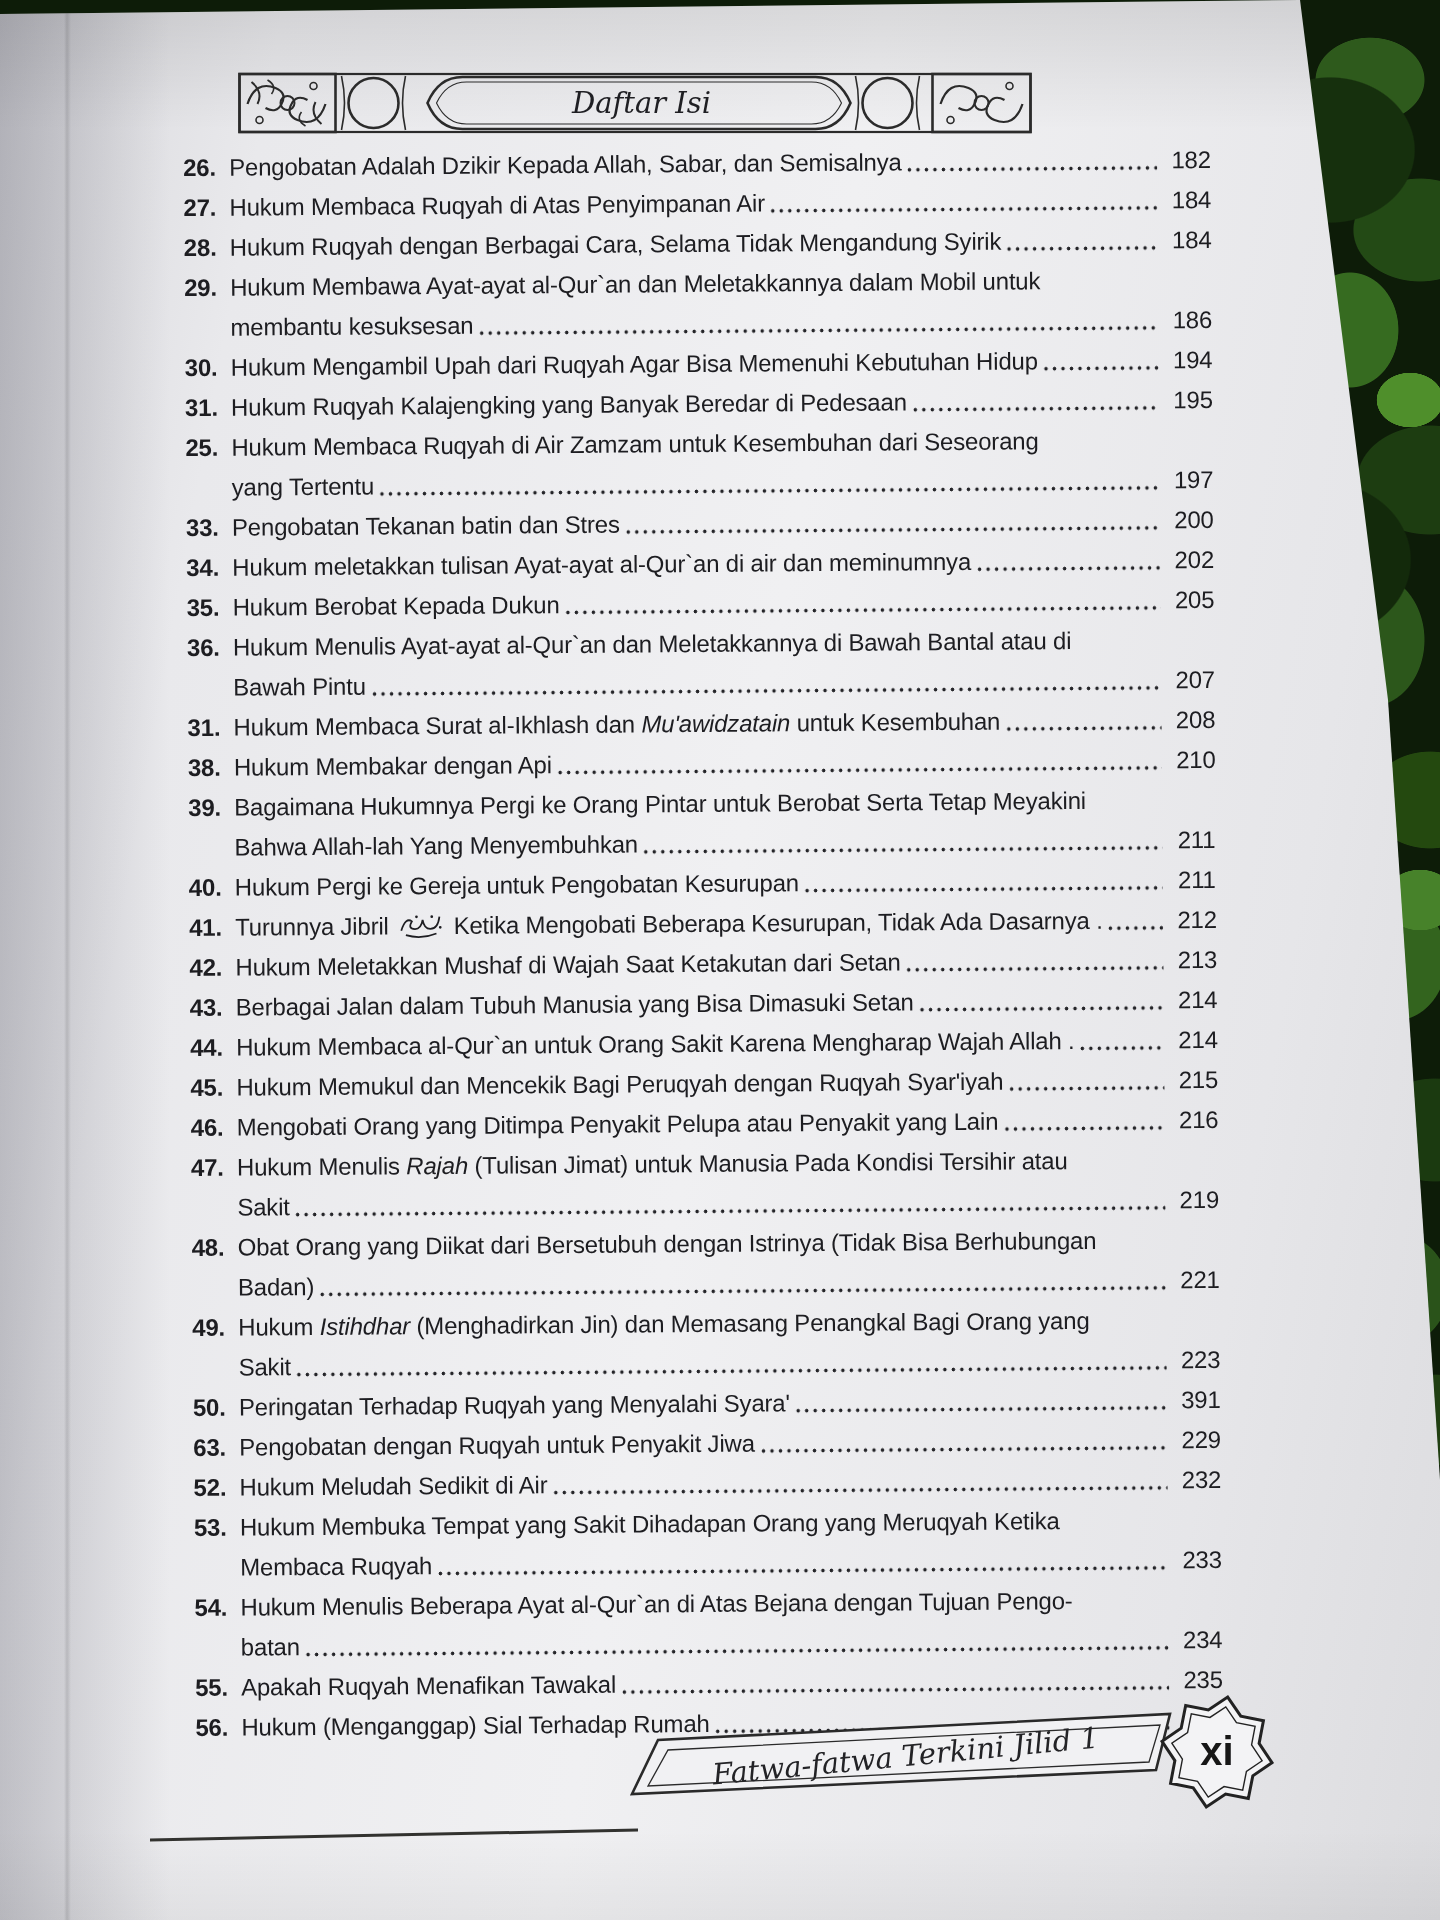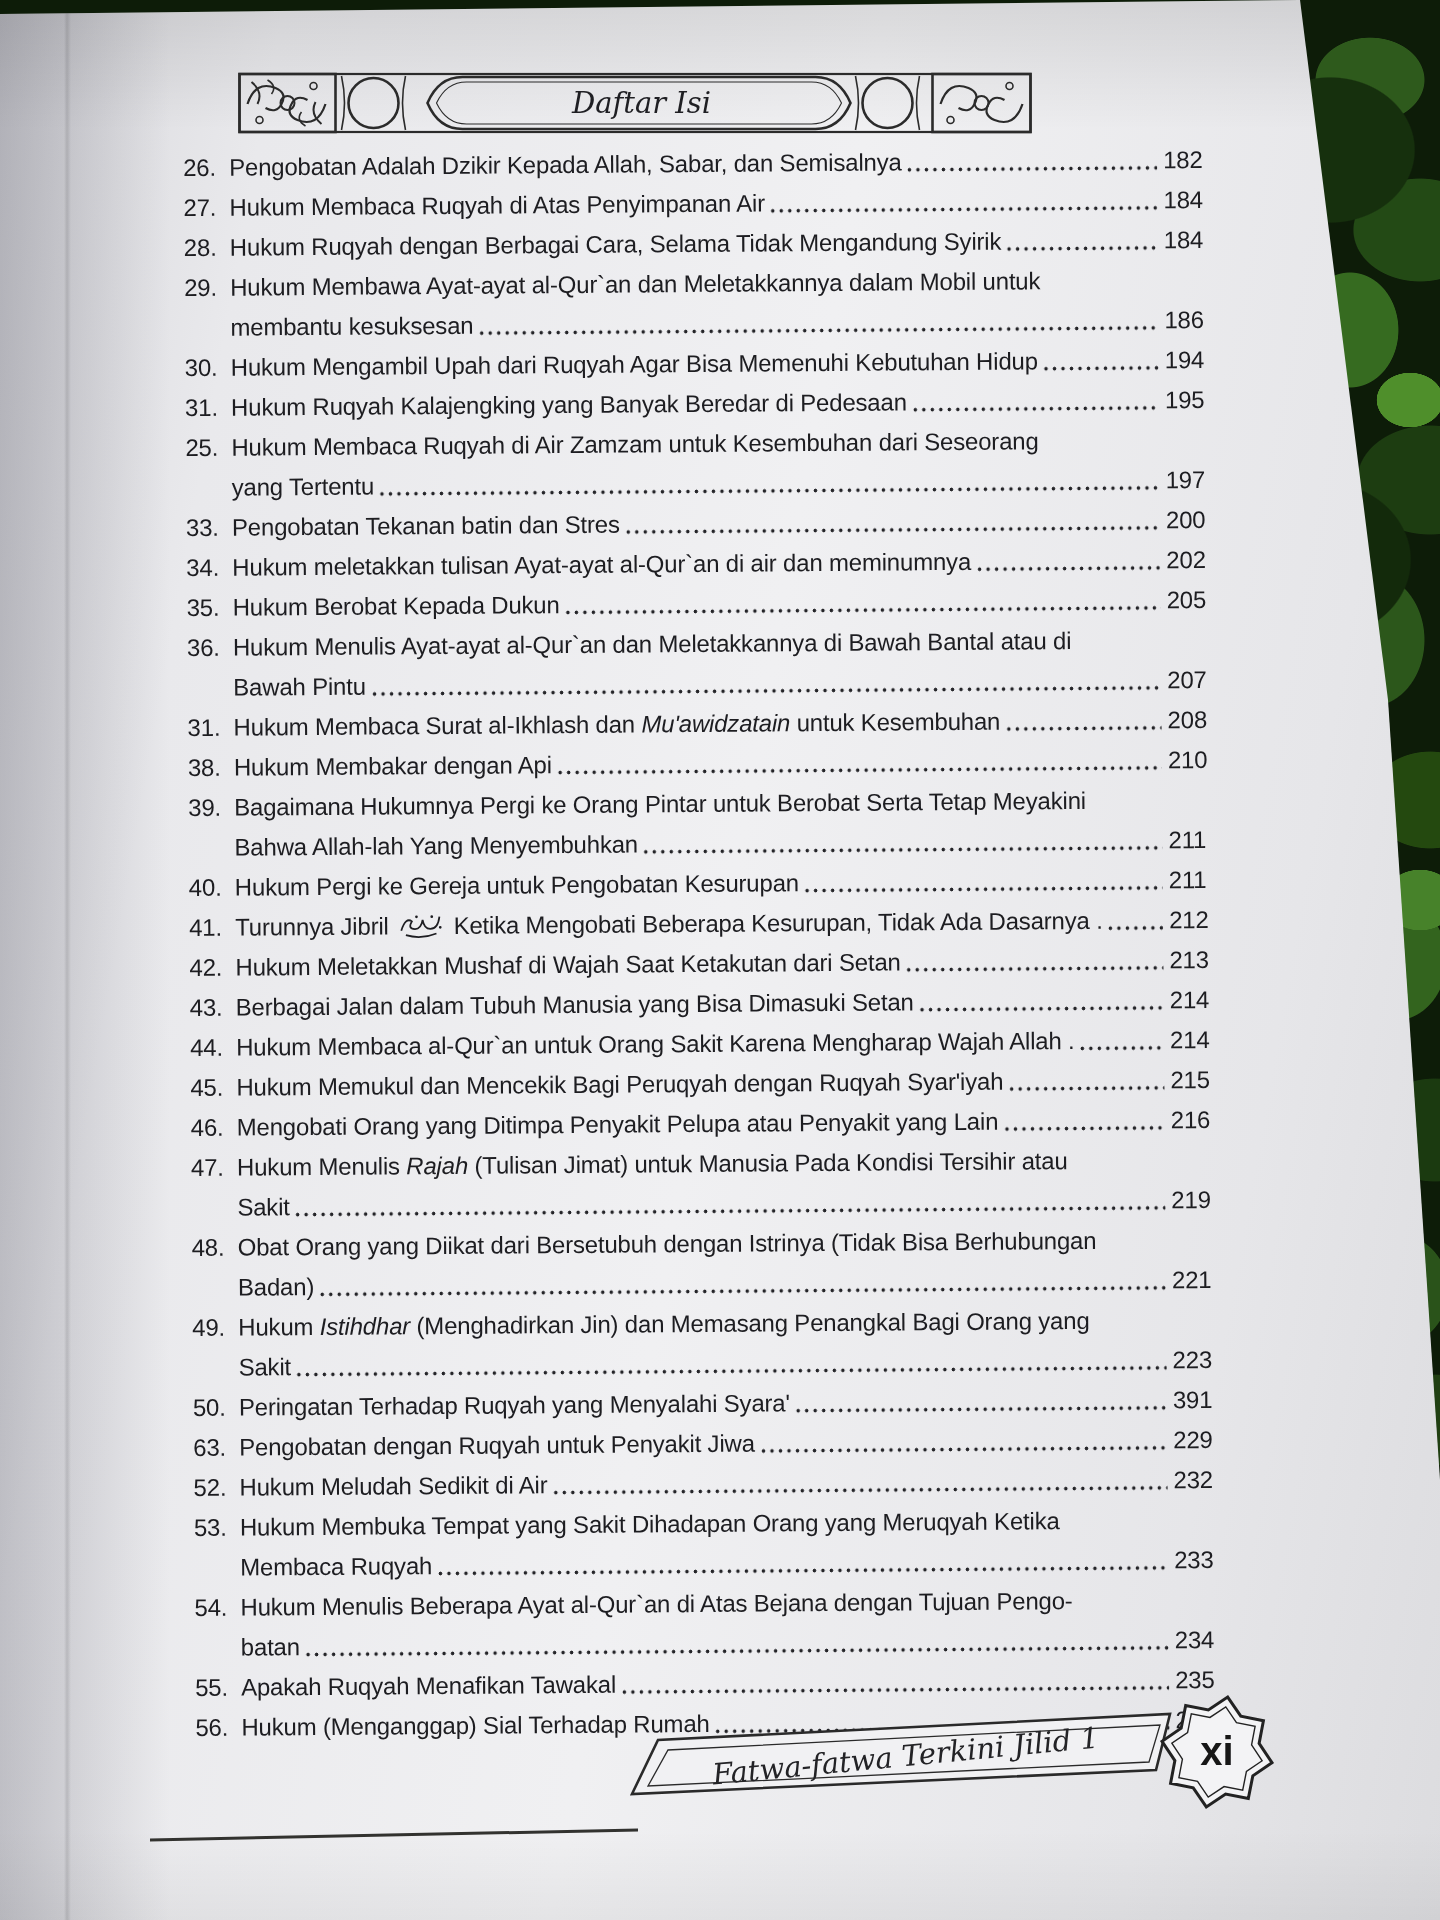--- a/index.html
+++ b/index.html
@@ -39,28 +39,28 @@
   .header-band{position:absolute;left:188px;top:68px;width:894px;height:70px;}
   .header-band svg{display:block;width:100%;height:100%;}
   .script-title{font-family:"DejaVu Serif", serif;font-style:italic;}
 
   
   .toc{position:absolute;left:183px;top:148px;width:1036px;
     transform:rotate(-0.45deg);transform-origin:0 0;
     color:#1d1d21;font-size:24px;letter-spacing:-0.2px;}
   .line{display:flex;align-items:flex-end;height:40px;white-space:nowrap;}
   .line span{line-height:40px;}
-  .num{flex:0 0 46px;}
+  .num{flex:0 0 46px;font-weight:bold;}
   .txt{flex:0 1 auto;min-width:0;}
   .txt .it{font-style:italic;}
   .dots{flex:1 1 12px;min-width:8px;height:40px;margin:0 6px 0 4px;
     background-image:radial-gradient(circle,#242428 1.7px,transparent 2px);
     background-size:8.5px 8.5px;background-repeat:repeat-x;
     background-position:left bottom 9px;}
-  .pg{flex:0 0 56px;text-align:left;}
+  .pg{flex:0 0 56px;text-align:center;}
   .honorific{width:52px;height:26px;vertical-align:-4px;}
 
   
   .footer-layer{position:absolute;left:140px;top:1690px;width:1170px;height:200px;}
   .footer-layer svg{display:block;width:100%;height:100%;}
 </style>
 </head>
 <body>
 
 <div class="leaf-bg"></div>

